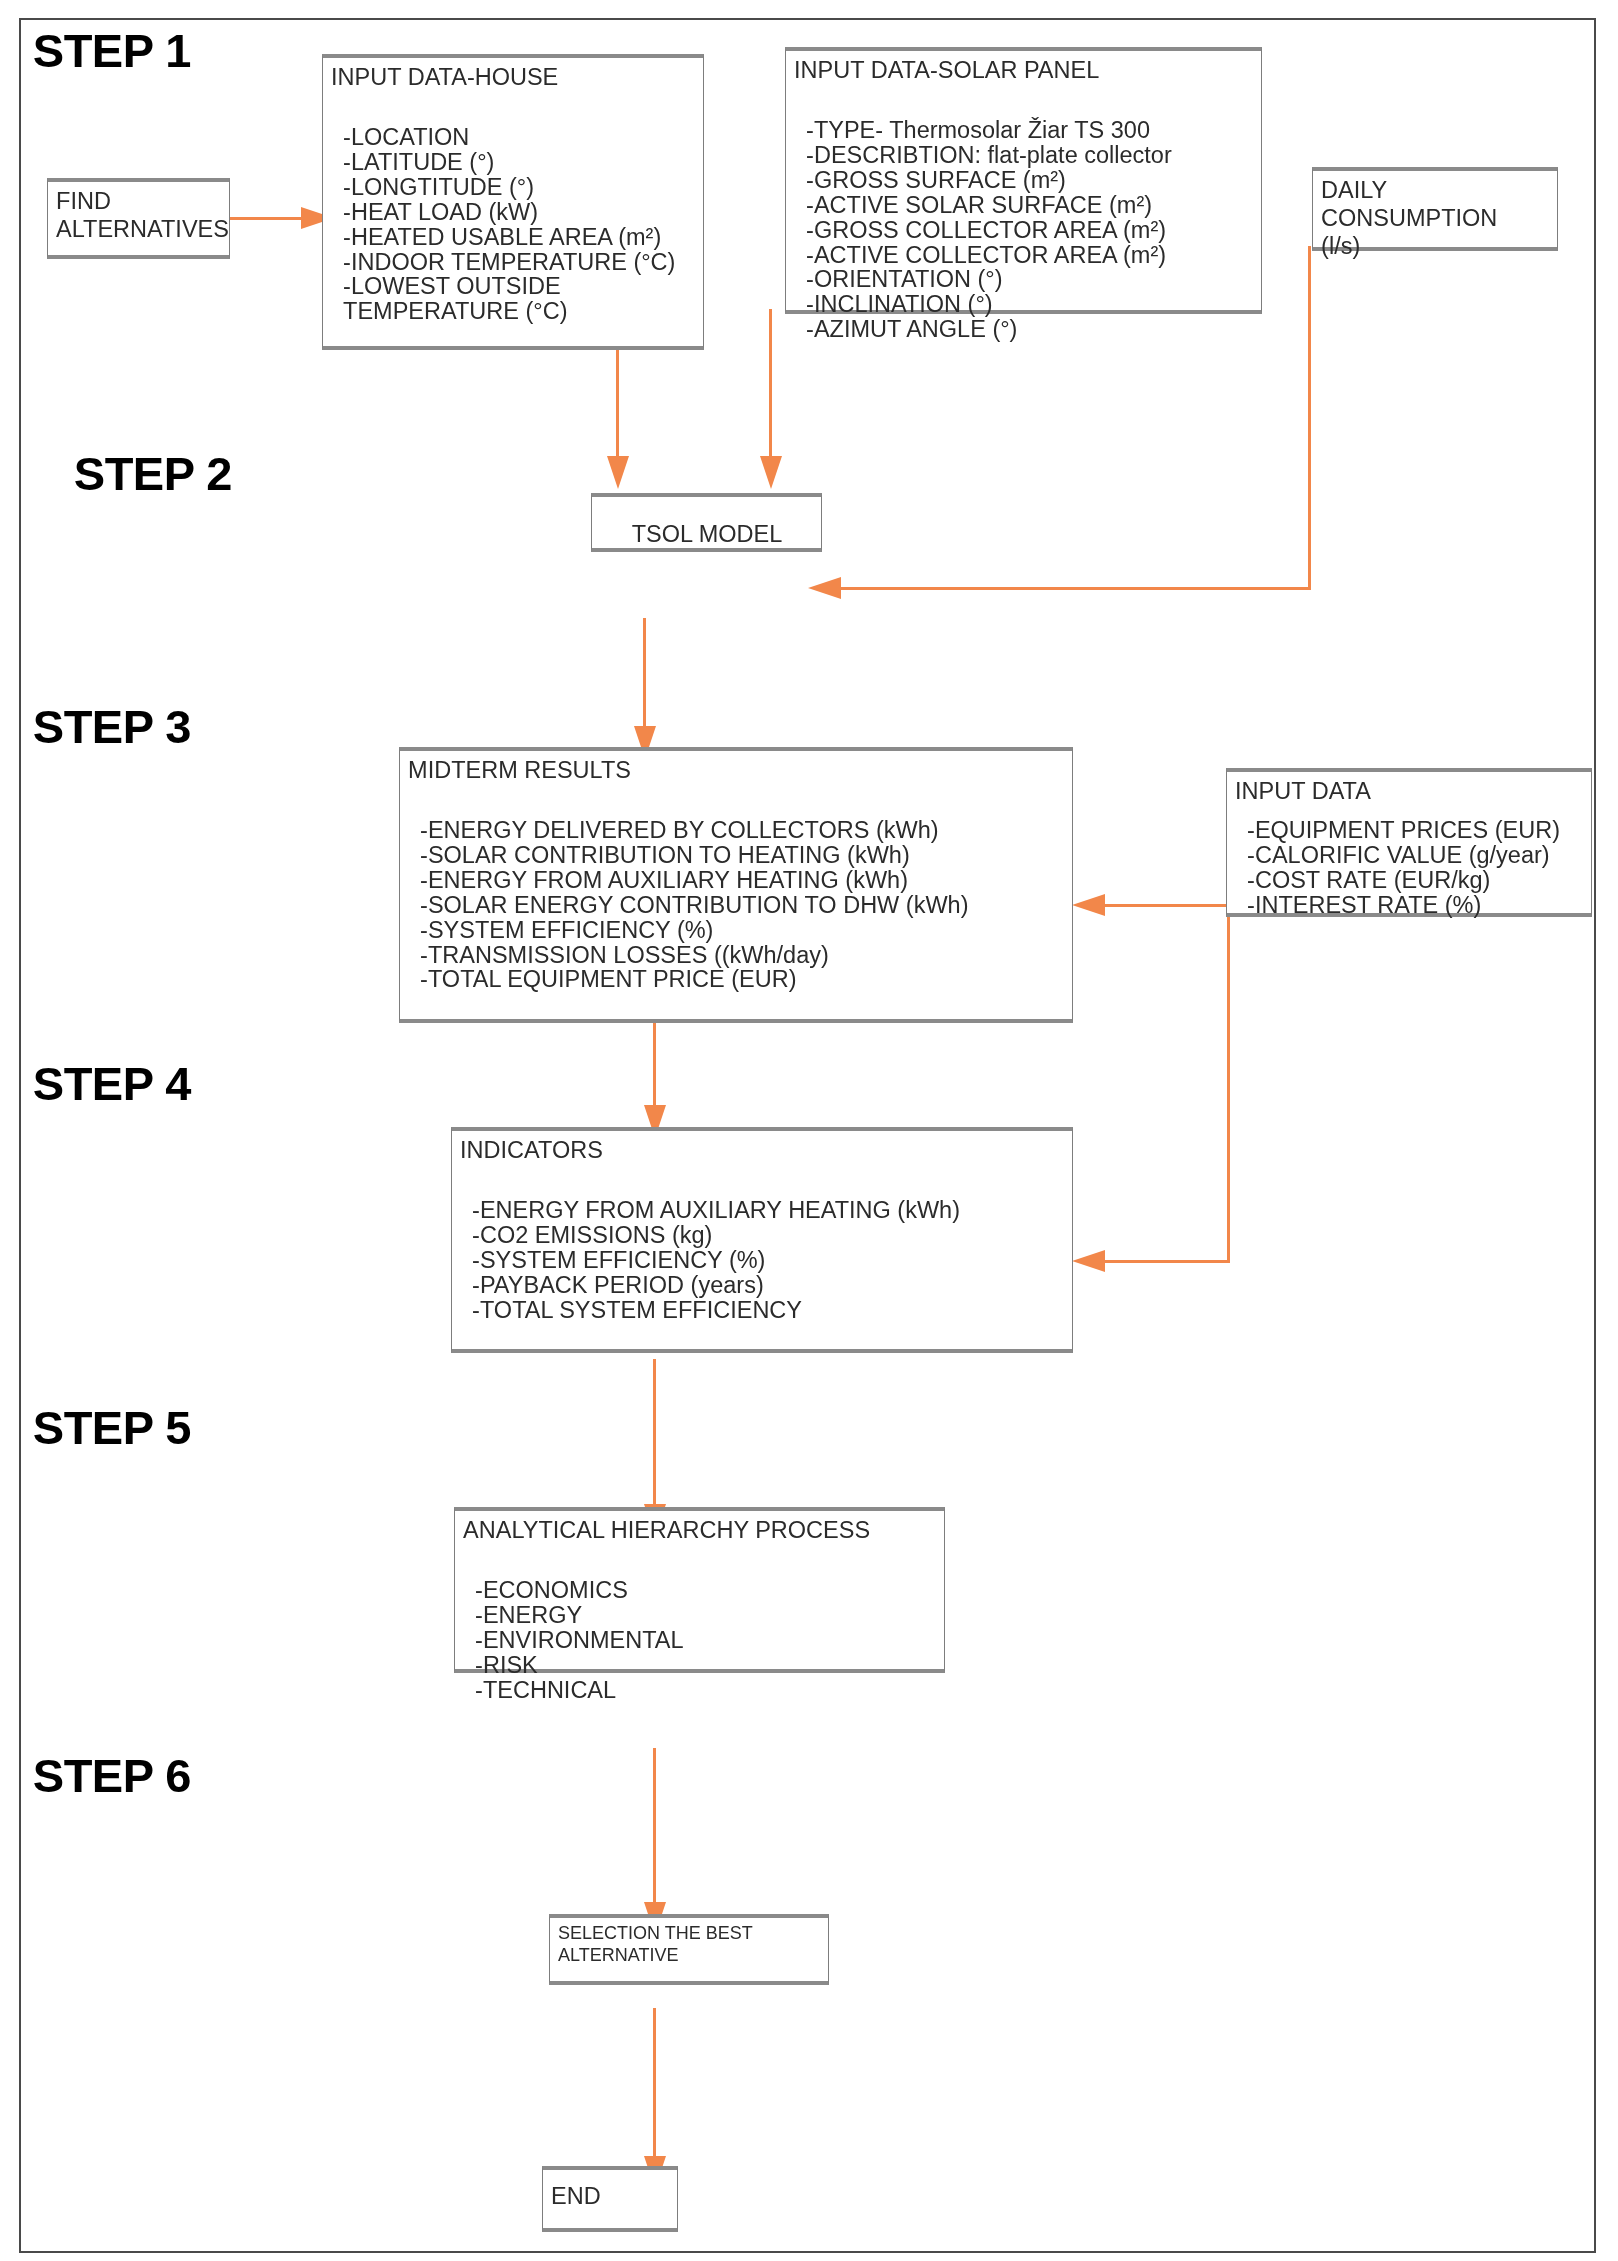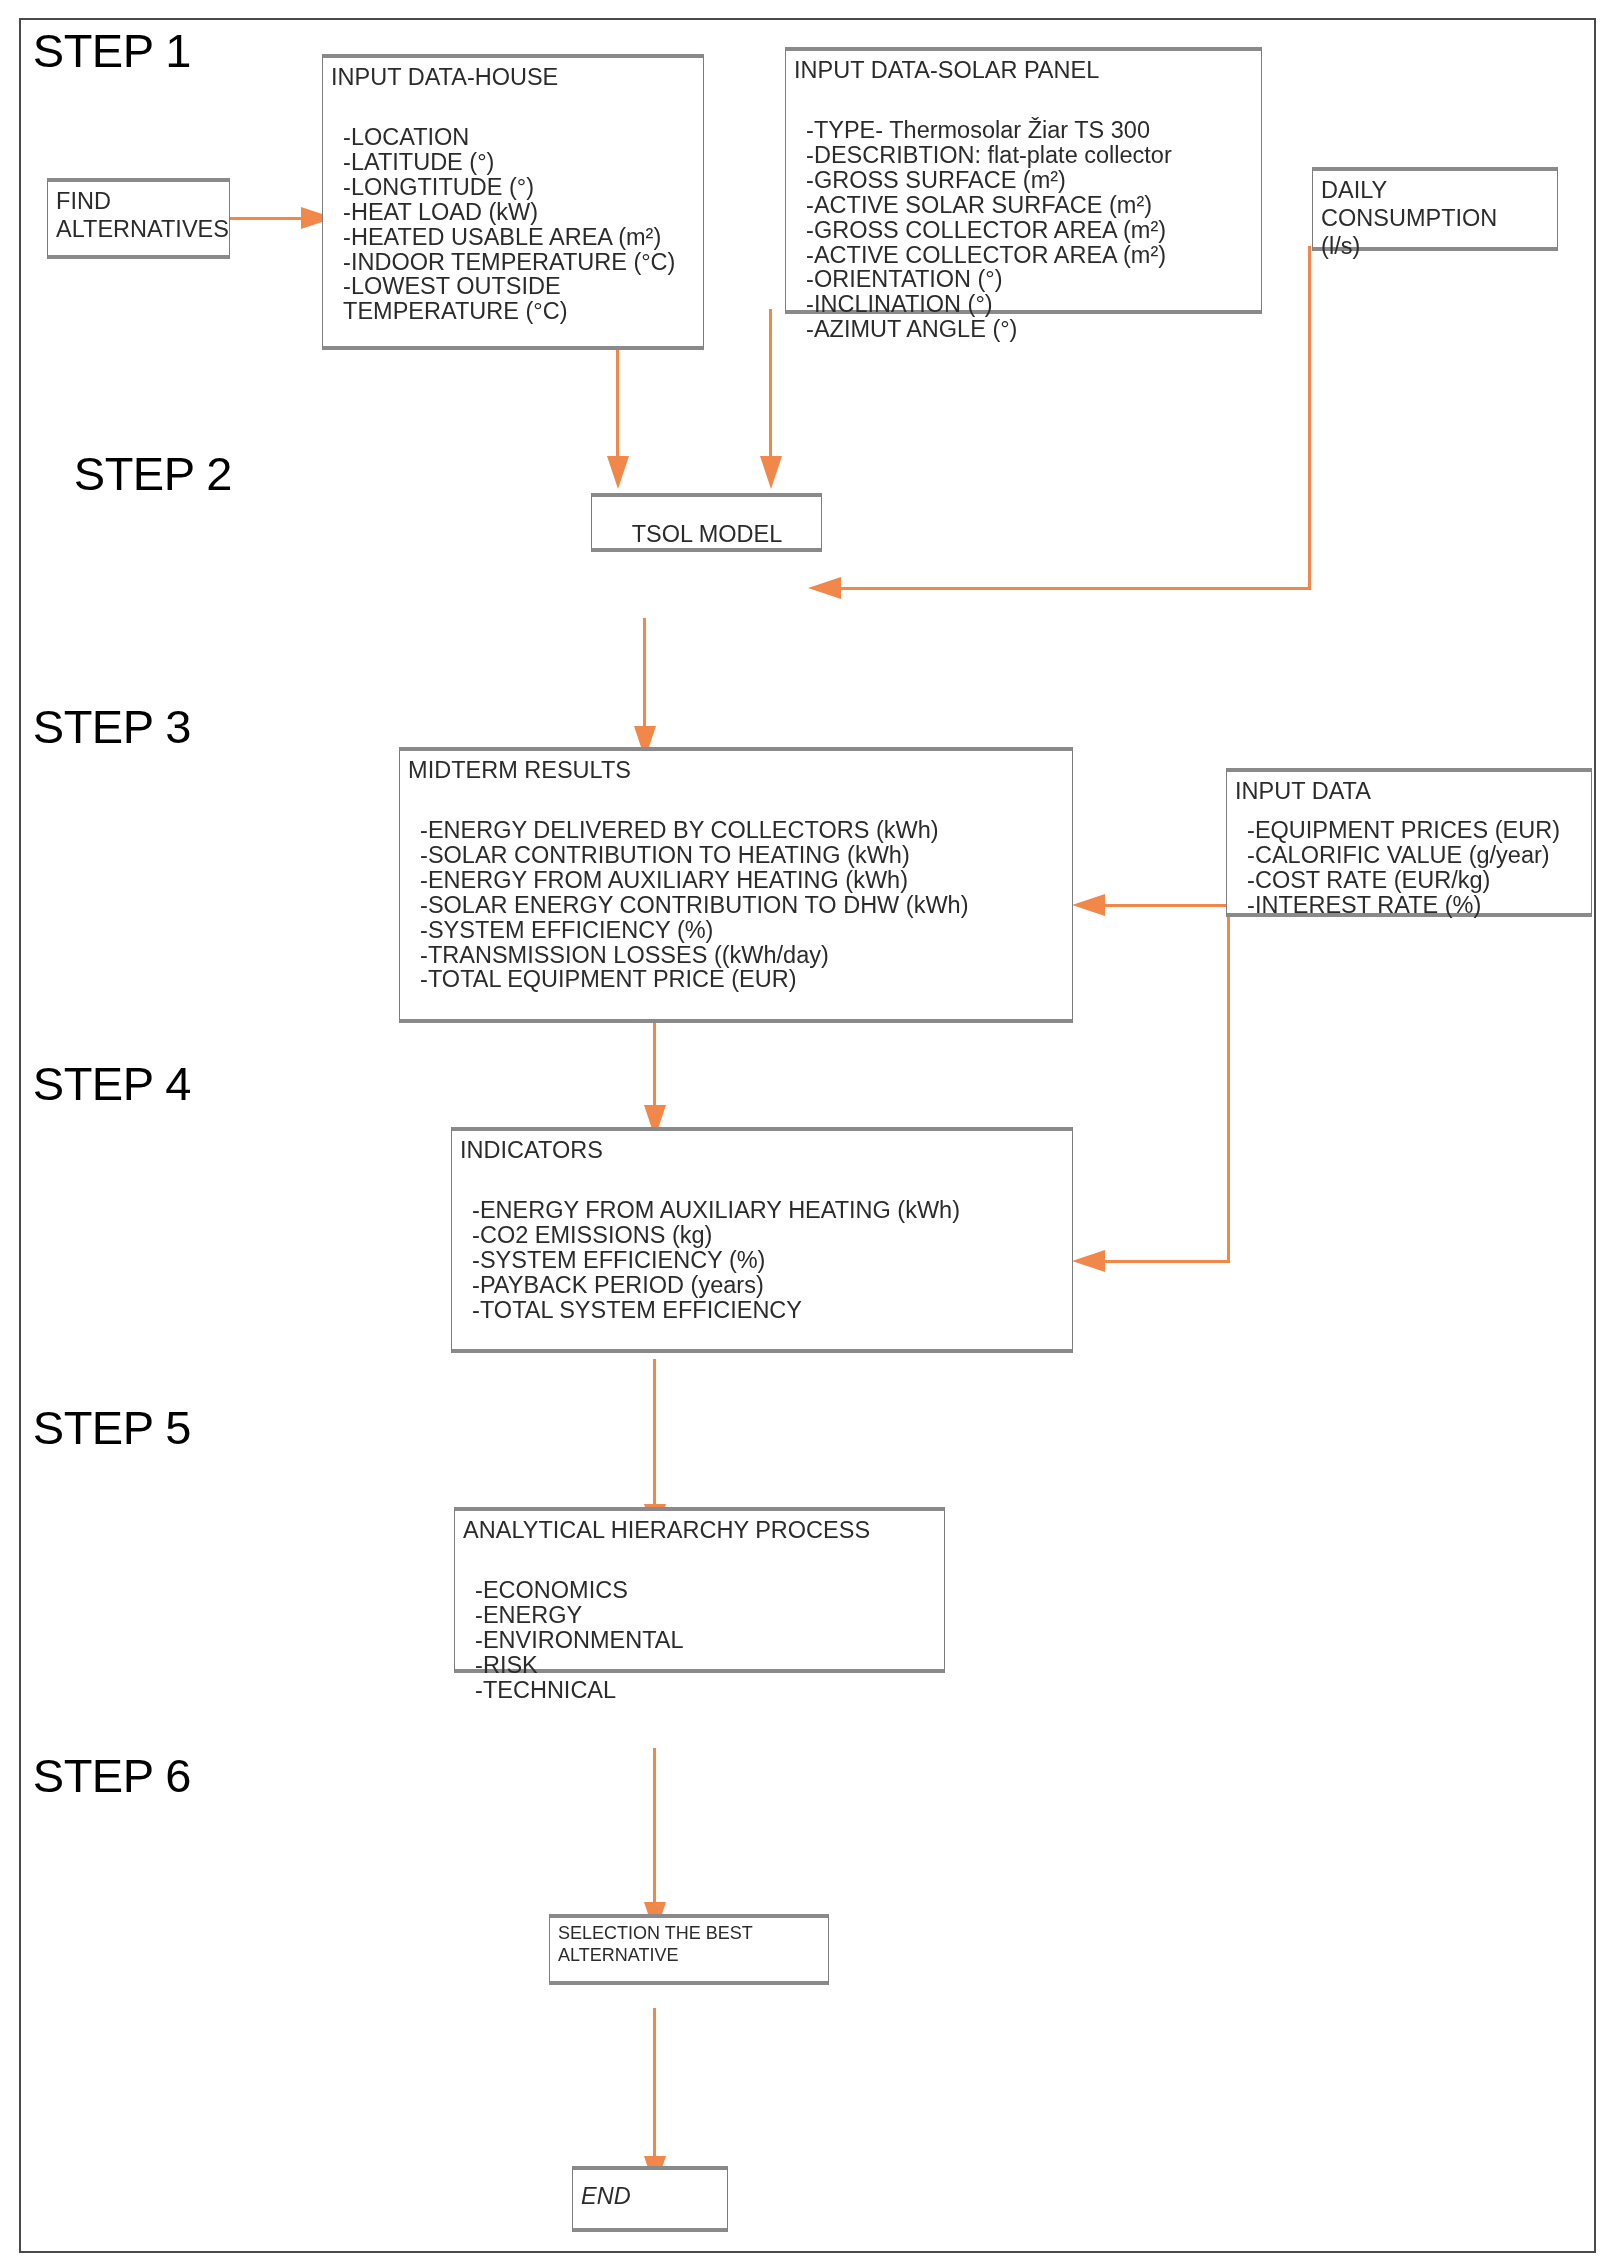--- a/index.html
+++ b/index.html
@@ -19,21 +19,21 @@
     left:19px; top:18px;
     width:1577px; height:2235px;
     border:2.3px solid #4a4a4a;
     box-sizing:border-box;
     background:#fff;
   }
 
   .step-label{
     position:absolute;
     font-family:"Liberation Sans", sans-serif;
-    font-weight:normal;
+    font-weight:bold;
     font-size:47px;
     letter-spacing:-0.5px;
     color:#000;
     white-space:nowrap;
     line-height:1;
   }
 
   .node{
     position:absolute;
     box-sizing:border-box;
@@ -260,21 +260,21 @@
       </div>
     </div>
 
     <div class="node" style="left:528px; top:1894px; width:280px; height:71px;">
       <div class="inner" style="padding-top:5.4px;">
         <div class="title" style="font-size:18px;">SELECTION THE BEST
 ALTERNATIVE</div>
       </div>
     </div>
 
-    <div class="node" style="left:551px; top:2146px; width:156px; height:66px;font-style:italic;">
+    <div class="node" style="left:521px; top:2146px; width:136px; height:66px;">
       <div class="inner" style="padding-top:12.7px;">
         <div class="title">END</div>
       </div>
     </div>
 
   </div>
 </div>
 
 
 </body></html>

